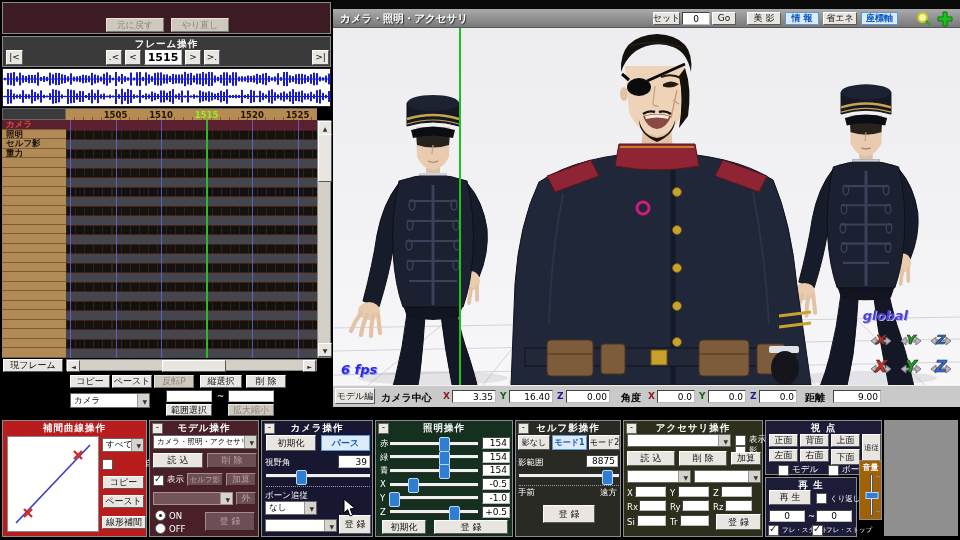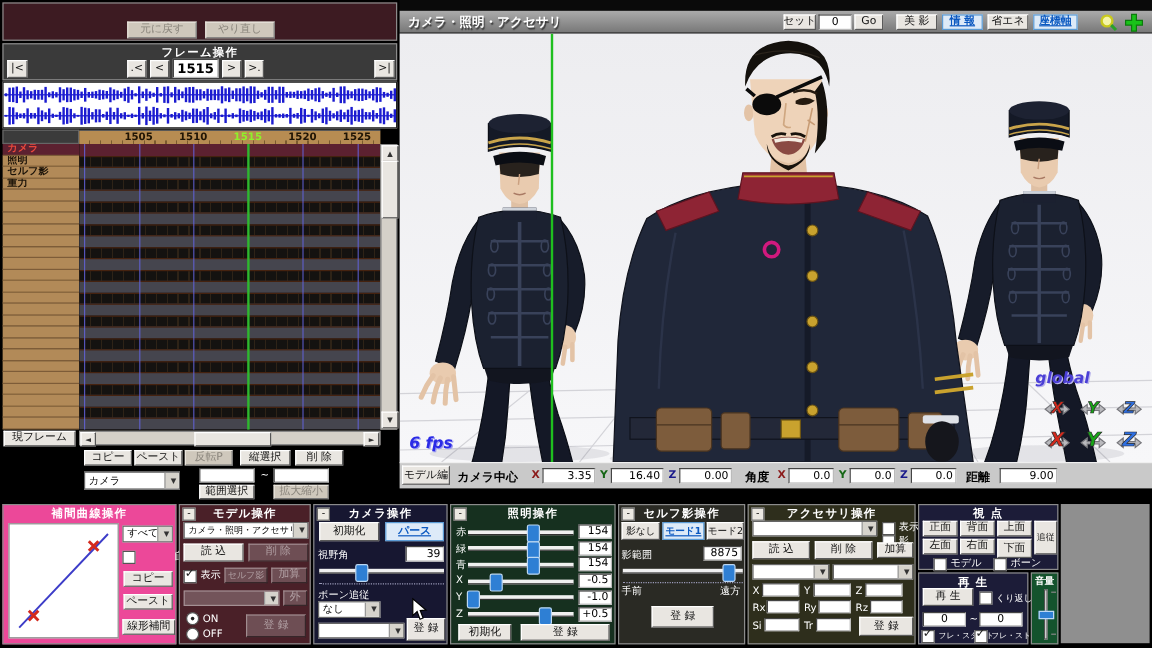--- a/index.html
+++ b/index.html
@@ -8,21 +8,21 @@
   .abs{position:absolute;box-sizing:border-box;}
   .sec{position:absolute;box-sizing:border-box;border:1px solid #8b8b8b;}
   .ttl{position:absolute;top:1px;left:0;right:0;text-align:center;color:#fff;
        font-size:9.5px;font-weight:bold;letter-spacing:1px;}
   .btn{position:absolute;box-sizing:border-box;display:flex;align-items:center;justify-content:center;
        background:#e9e6e1;border:1px solid;border-color:#ffffff #5a5a5a #5a5a5a #ffffff;
        color:#111;font-size:9px;line-height:1;cursor:pointer;user-select:none;white-space:nowrap;}
   .btn.dim{background:#cfc8bc;color:#8a857c;border-color:#e8e4dc #777 #777 #e8e4dc;}
   .btn.dis{background:rgba(240,240,240,.22);color:rgba(255,255,255,.45);
            border-color:rgba(255,255,255,.35) rgba(0,0,0,.5) rgba(0,0,0,.5) rgba(255,255,255,.35);}
-  .btn.act{background:#ddeaf8;color:#0a58c0;border-color:#5b9bd5;font-weight:bold;text-decoration:underline;}
+  .btn.act{background:#ddeaf8;color:#0a58c0;border-color:#5b9bd5;font-weight:bold;}
   .inp{position:absolute;box-sizing:border-box;background:#fff;border:1px solid;border-color:#444 #bbb #bbb #444;
        color:#000;font-size:9px;display:flex;align-items:center;justify-content:flex-end;padding:0 2px;}
   .inp.ctr{justify-content:center;}
   .dd{position:absolute;box-sizing:border-box;background:#fff;border:1px solid #666;color:#000;
       font-size:8.5px;display:flex;align-items:center;padding:0 14px 0 3px;overflow:hidden;white-space:nowrap;}
   .dd::before{content:"▼";position:absolute;right:2px;top:50%;transform:translateY(-50%);
       font-size:6px;color:#333;z-index:2;}
   .dd::after{content:"";position:absolute;right:0;top:0;bottom:0;width:11px;background:#d6d3cc;
       border-left:1px solid #999;}
   .dd.dis{background:rgba(240,240,240,.25);border-color:rgba(255,255,255,.35);color:rgba(255,255,255,.4);}
@@ -603,21 +603,21 @@
     <span class="slab b" style="left:315px;color:#8b1a1a;">X</span>
     <div class="inp" style="left:324px;top:4px;width:38px;height:13px;">0.0</div>
     <span class="slab b" style="left:366px;color:#156615;">Y</span>
     <div class="inp" style="left:375px;top:4px;width:38px;height:13px;">0.0</div>
     <span class="slab b" style="left:417px;color:#1a1a8b;">Z</span>
     <div class="inp" style="left:426px;top:4px;width:38px;height:13px;">0.0</div>
     <span class="slab b" style="left:472px;font-size:10px;">距離</span>
     <div class="inp" style="left:500px;top:4px;width:48px;height:13px;">9.00</div>
   </div>
 
-  <div class="sec" style="left:2px;top:420px;width:145px;height:117px;background:#ec4899;">
+  <div class="sec" style="left:2px;top:420px;width:145px;height:117px;background:#b91c1c;">
     <div class="ttl">補間曲線操作</div>
     <div class="abs" style="left:4px;top:15px;width:92px;height:96px;background:#fff;border:1px solid #888;">
       <svg width="90" height="94">
         <line x1="8" y1="86" x2="82" y2="8" stroke="#3c3cc8" stroke-width="1.6"></line>
         <g stroke="#d42a1e" stroke-width="2.4">
           <path d="M16,72 l8,8 M24,72 l-8,8"></path>
           <path d="M66,14 l8,8 M74,14 l-8,8"></path>
         </g>
       </svg>
     </div>
@@ -811,21 +811,21 @@
     <div class="chk on" style="left:2px;top:47px;font-size:6.5px;">
         <span class="bx"></span>
         <span>フレ・スタート</span>
       </div>
     <div class="chk on" style="left:46px;top:47px;font-size:6.5px;">
         <span class="bx"></span>
         <span>フレ・ストップ</span>
       </div>
   </div>
 
-  <div class="sec" style="left:859px;top:477px;width:23px;height:60px;background:#14532d;">
+  <div class="sec" style="left:859px;top:460px;width:23px;height:60px;background:#a16207;">
     <div class="ttl" style="font-size:8px;letter-spacing:0;">音量</div>
     <div class="abs" style="left:10px;top:13px;width:3px;height:42px;background:#eee;border:1px solid #555;">
       <div class="abs" style="left:50%;transform:translateX(-50%);top:42%;width:13px;height:7px;background:#2e7fd4;border:1px solid #bcd7f2;"></div>
     </div>
     <div class="abs" style="left:16px;top:15px;width:4px;height:1px;background:#888;"></div>
     <div class="abs" style="left:16px;top:50px;width:4px;height:1px;background:#888;"></div>
   </div>
 
   <div class="abs" style="left:884px;top:420px;width:74px;height:116px;background:#8f8f8f;"></div>
 

